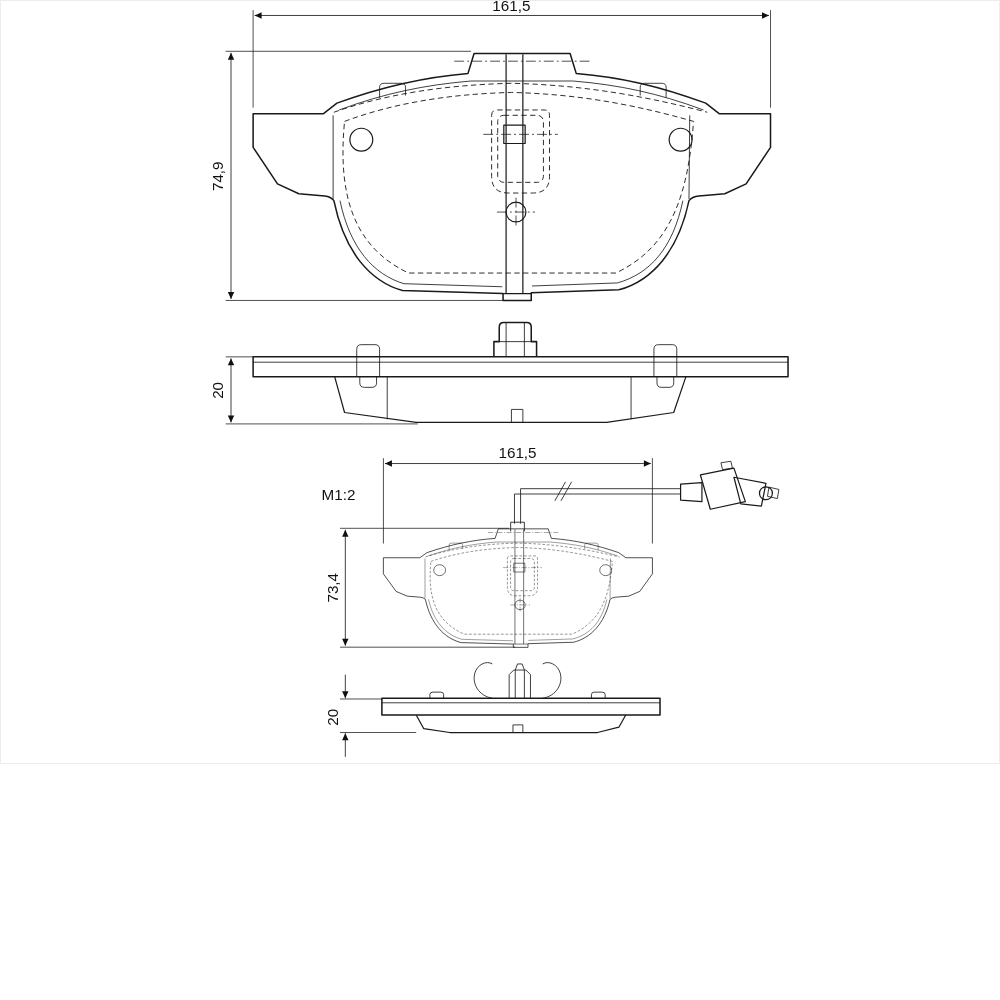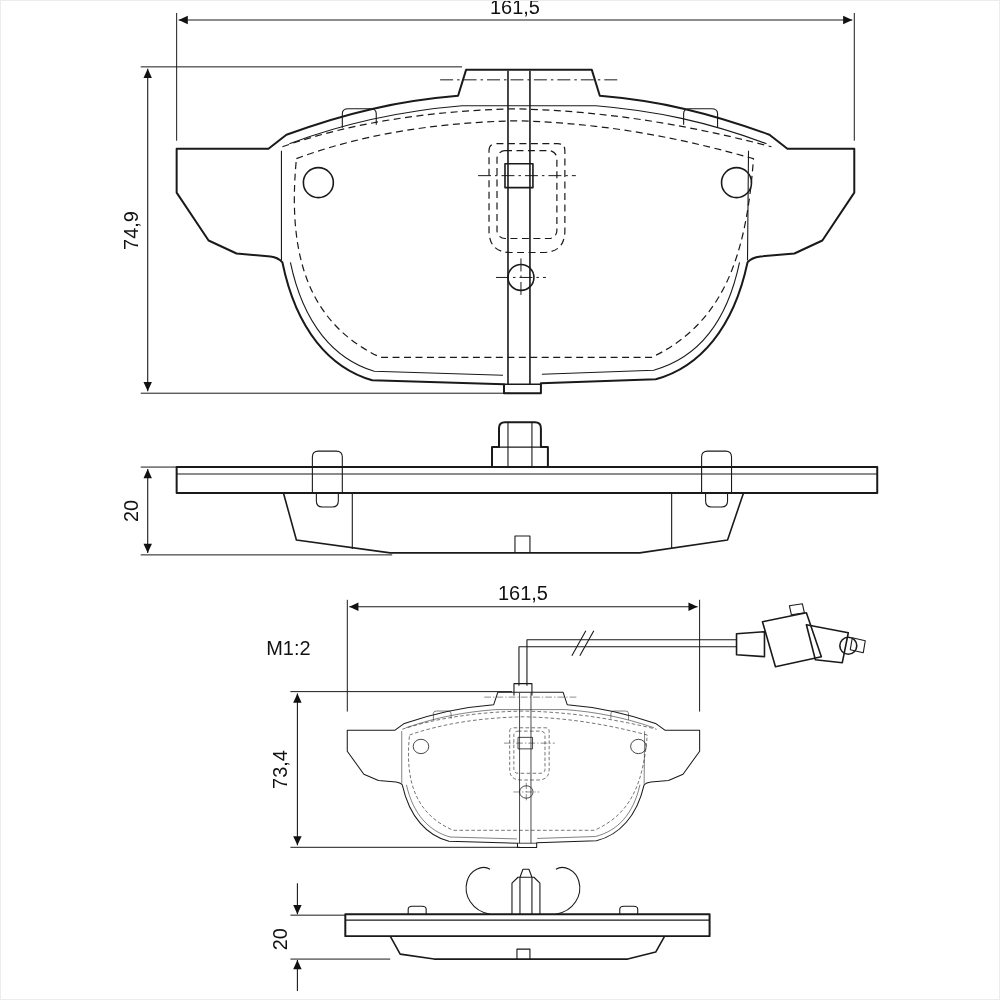--- a/index.html
+++ b/index.html
@@ -1,17 +1,17 @@
 <!DOCTYPE html>
 <html><head>
 <meta charset="utf-8">
 <style>
   html,body{margin:0;padding:0;background:#fff;}
   .canvas{
-    width:1000px;height:1000px;background:#ffffff;
+    width:1000px;height:764px;background:#ffffff;
     border:1px solid #ececec;box-sizing:border-box;
     font-family:"Liberation Sans", sans-serif;
     text-decoration:underline;
   }
   svg{display:block;width:100%;height:100%;}
   .ol   { fill:#ffffff; stroke:#1a1a1a; stroke-width:2;   stroke-linejoin:round; }
   .ln   { fill:none;    stroke:#1a1a1a; stroke-width:1.6; stroke-linejoin:round; }
   .thin { fill:none;    stroke:#1a1a1a; stroke-width:1.1; stroke-linejoin:round; }
   .dash { fill:none;    stroke:#1a1a1a; stroke-width:1.2; stroke-dasharray:7 4.5; }
   .cl   { fill:none;    stroke:#1a1a1a; stroke-width:1;   stroke-dasharray:13 4 2.5 4; }

